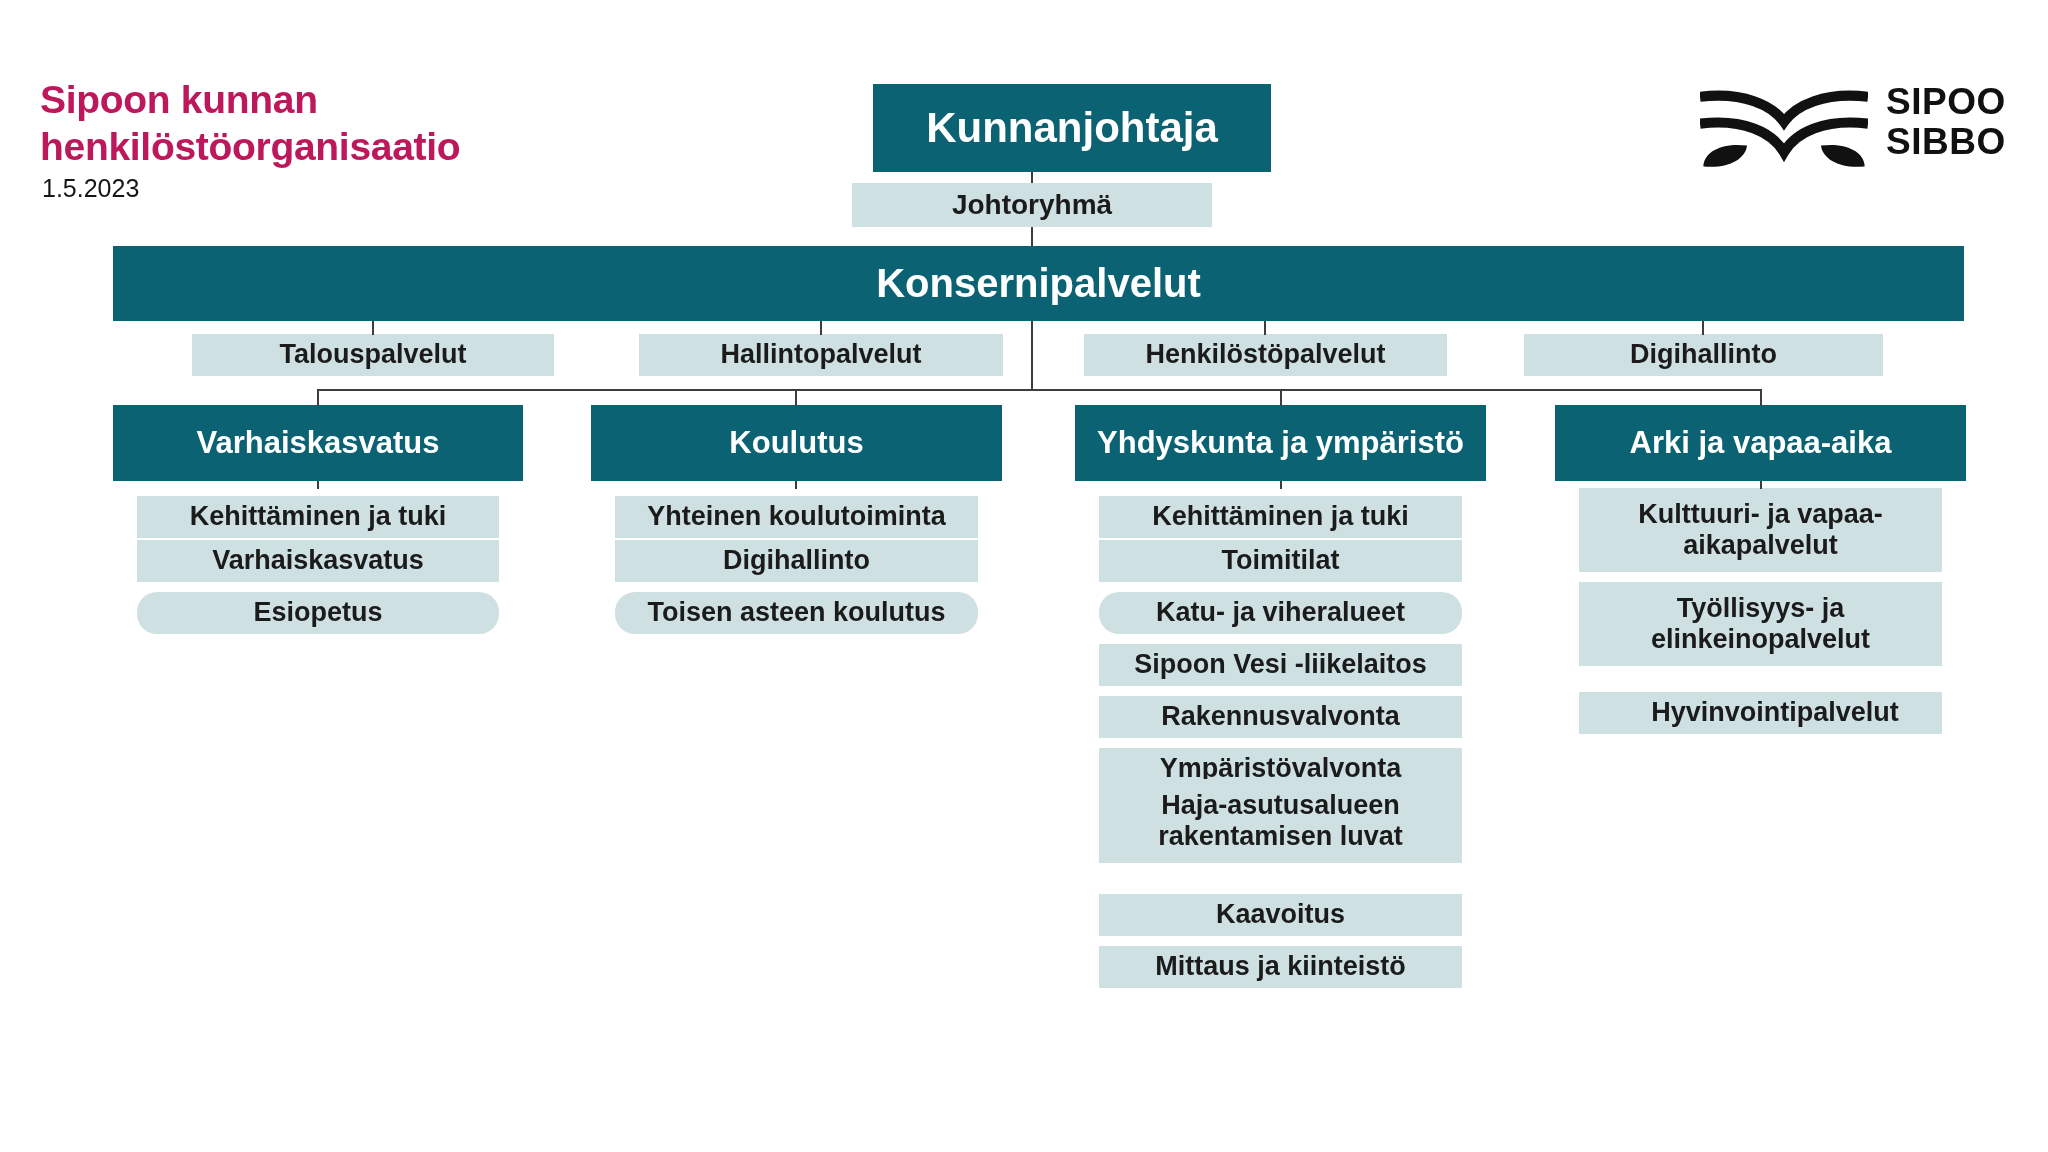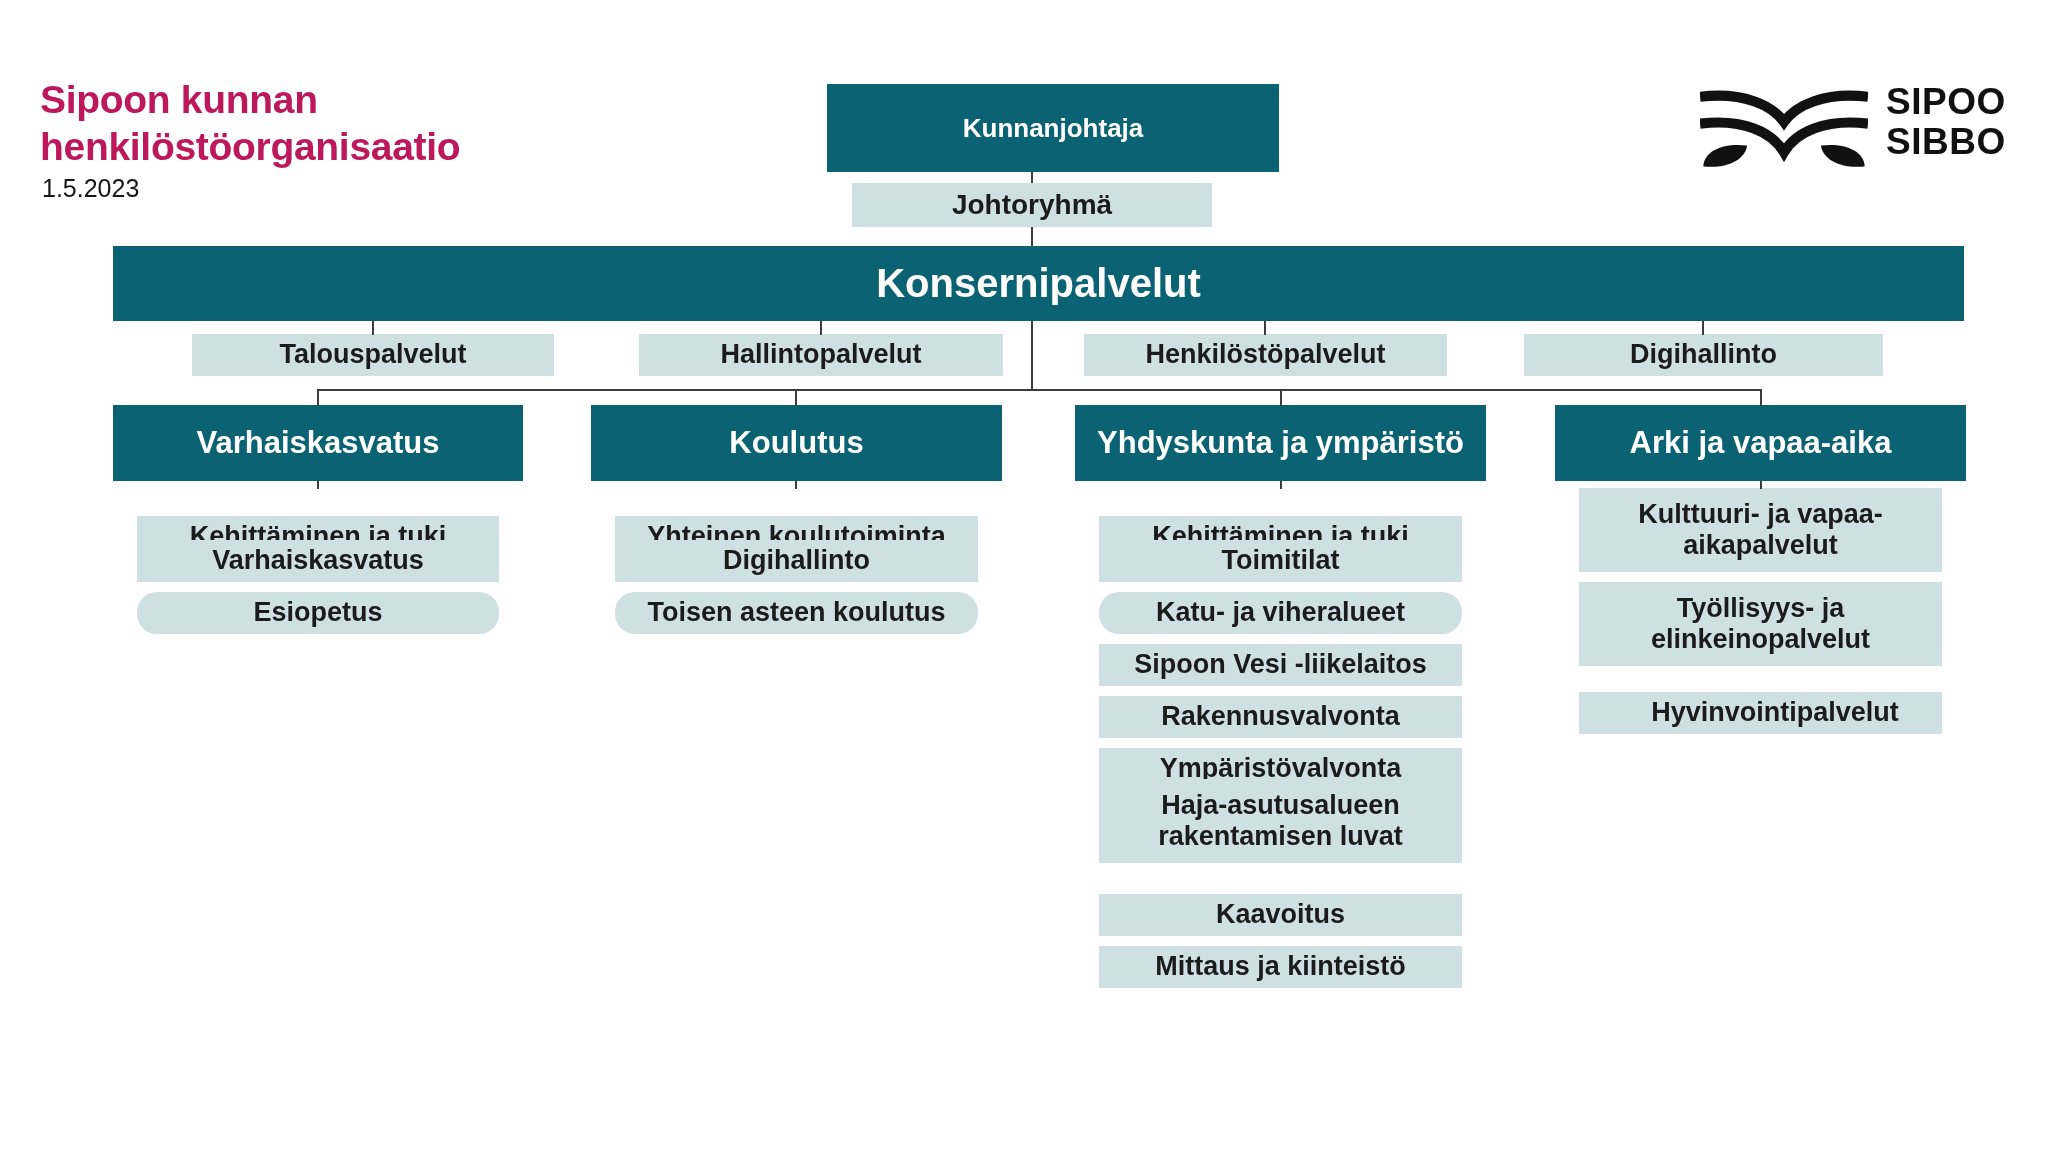--- a/index.html
+++ b/index.html
@@ -18,21 +18,21 @@
   .teal{background:var(--teal);color:#fff;font-weight:700;}
   .lt{background:var(--light);color:var(--ink);font-weight:700;font-size:27px;line-height:1.16;}
   .ln{position:absolute;background:var(--line);}
 
   
   #title{position:absolute;left:40px;top:76px;color:#be185d;font-weight:800;
          font-size:39px;line-height:47px;letter-spacing:-0.3px;}
   #date{position:absolute;left:42px;top:174px;color:#161616;font-weight:400;font-size:25px;}
 
   
-  #kunnanjohtaja{left:827px;top:84px;width:452px;height:88px;font-size:26px;}
+  #kunnanjohtaja{left:873px;top:84px;width:398px;height:88px;font-size:42px;}
   #johtoryhma{left:852px;top:183px;width:360px;height:44px;font-size:28px;}
   #konsernipalvelut{left:113px;top:246px;width:1851px;height:75px;font-size:40px;}
 
   
   .svc{top:334px;height:42px;}
   #svc0{left:192px;width:362px;}
   #svc1{left:639px;width:364px;}
   #svc2{left:1084px;width:363px;}
   #svc3{left:1524px;width:359px;}
 
@@ -43,21 +43,21 @@
   #dv2{left:1075px;width:411px;}
   #dv3{left:1555px;width:411px;}
 
   
   .c0{left:137px;width:362px;}
   .c1{left:615px;width:363px;}
   .c2{left:1099px;width:363px;}
   .c3{left:1579px;width:363px;}
   .u{height:42px;}
   .u2{height:84px;padding:0 20px;}
-  .y0{top:516px;text-align:right;} .y1{top:540px;} .y2{top:592px;border-radius:20px;} .y3{top:644px;}
+  .y0{top:496px;text-align:right;} .y1{top:540px;} .y2{top:592px;border-radius:20px;} .y3{top:644px;}
   .y4{top:696px;} .y5{top:748px;}
   .y6d{top:779px;} .y7{top:894px;} .y8{top:946px;}
   .k0d{top:488px;} .k1d{top:582px;} .k2{top:692px;padding-left:29px;}
 
   
   #v-top1{left:1031px;top:172px;width:2px;height:11px;}
   #v-top2{left:1031px;top:227px;width:2px;height:19px;}
   #v-mid{left:1031px;top:321px;width:2px;height:70px;}
   #h-main{left:317px;top:389px;width:1445px;height:2px;}
   .stub-svc{top:321px;width:2px;height:14px;}

